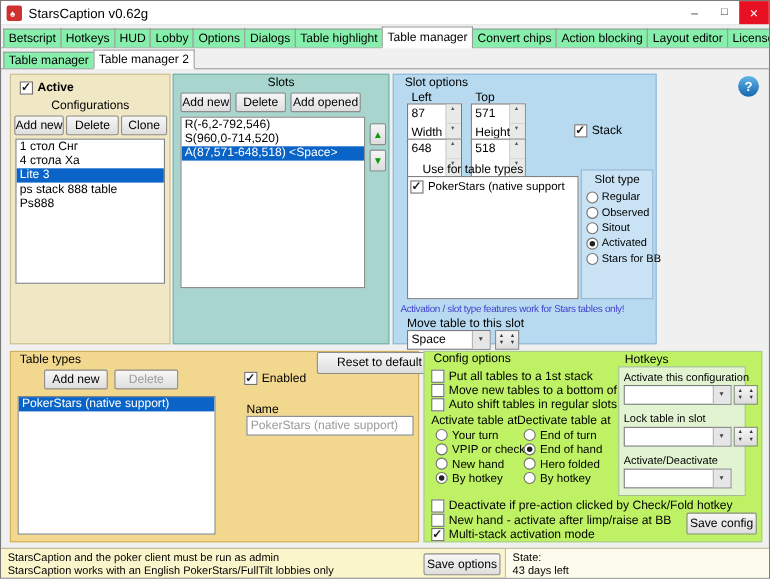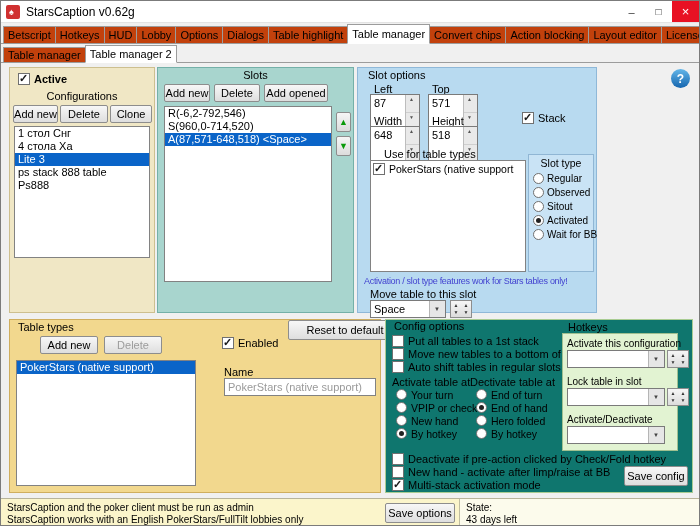--- a/index.html
+++ b/index.html
@@ -21,36 +21,36 @@
   .wbtn.min::after { content:"–"; font-size:11px; }
   .wbtn.max::after { content:"□"; font-size:10px; }
   .wbtn.close { background:#e81123; color:#fff; }
   .wbtn.close::after { content:"×"; font-size:13px; }
 
   
   .tabbar { position:absolute; left:0; right:0; display:flex; align-items:flex-end;
             border-bottom:1px solid #9c9c9c; background:#f0f0f0; padding-left:2px; }
   .tabbar.main { top:22px; height:21px; }
   .tabbar.sub  { top:43px; height:19px; }
-  .tab { height:17px; line-height:16px; padding:0 4px; font-size:11px; background:#c2410c;
+  .tab { height:17px; line-height:16px; padding:0 4px; font-size:11px; background:#86efac;
          border:1px solid #9c9c9c; border-bottom:none; margin-right:-1px; white-space:nowrap; position:relative; }
   .tab.active { background:#fff; height:20px; line-height:19px; margin-bottom:-1px;
                 border-bottom:1px solid #fff; z-index:2; }
   .tabbar.sub .tab { height:15px; line-height:14px; }
   .tabbar.sub .tab.active { height:18px; line-height:17px; }
 
   
   .panel { position:absolute; }
   .btn { position:absolute; display:flex; align-items:center; justify-content:center; font-size:11px;
          background:linear-gradient(#f7f7f7,#dedede); border:1px solid #8d8d8d; border-radius:2px; white-space:nowrap; }
   .btn.disabled { color:#9c9c9c; }
   .listbox { position:absolute; background:#fff; border:1px solid #828282; font-size:11px; overflow:hidden; }
   .li { height:13px; line-height:13px; padding:0 3px; white-space:nowrap; }
   .li.selected { background:#0a64c8; color:#fff; }
-  .cb, .radio-row { position:absolute; display:flex; align-items:flex-start; gap:4px; height:13px; font-size:11px; white-space:nowrap; }
+  .cb, .radio-row { position:absolute; display:flex; align-items:center; gap:4px; height:13px; font-size:11px; white-space:nowrap; }
   .box { width:12px; height:12px; background:#fff; border:1px solid #707070; position:relative; flex:none; }
   .box.checked::after { content:"✓"; position:absolute; left:0; top:-2px; font-size:11px; font-weight:bold; color:#1a1a1a; }
   .radio { width:11px; height:11px; border-radius:50%; background:#fff; border:1px solid #707070; position:relative; flex:none; }
   .radio.selected::after { content:""; position:absolute; left:2px; top:2px; width:5px; height:5px; border-radius:50%; background:#222; }
   .spinedit { position:absolute; height:37px; background:#fff; border:1px solid #7a7a7a; display:flex; }
   .sev { flex:1; font-size:11px; padding:2px 0 0 3px; }
   .spincol { width:14px; display:flex; flex-direction:column; border-left:1px solid #bdbdbd; }
   .sarr { flex:1; background:#e9e9e9; text-align:center; color:#555; border-bottom:1px solid #cfcfcf; position:relative; }
   .sarr:last-child { border-bottom:none; }
   .sarr.up::after { content:"▲"; font-size:5px; position:absolute; left:3px; top:1px; }
@@ -79,21 +79,21 @@
   .help::after { content:"?"; }
   .note { position:absolute; font-size:9px; letter-spacing:-0.3px; color:#4343d0; white-space:nowrap; }
 
   
   #panel-config   { left:8px;   top:66px;  width:146px; height:246px; background:#f0e7c5; border:1px solid #cdbf8f; }
   #panel-slots    { left:156px; top:66px;  width:197px; height:246px; background:#a8d5ce; border:1px solid #74b0a8; }
   #panel-slotopt  { left:356px; top:66px;  width:240px; height:246px; background:#b8daf0; border:1px solid #8fb8d8; }
   #slot-type-box  { position:absolute; left:170px; top:86px; width:66px; height:118px;
                     background:#c9e3f5; border:1px solid #90b6d4; }
   #panel-tabletypes { left:8px; top:318px; width:372px; height:174px; background:#f2d88e; border:1px solid #cfae5e; }
-  #panel-configopt  { left:384px; top:318px; width:308px; height:174px; background:#0f766e; border:1px solid #a8cc92; }
+  #panel-configopt  { left:384px; top:318px; width:308px; height:174px; background:#bef264; border:1px solid #a8cc92; }
   #hotkeys-group { position:absolute; left:176px; top:13px; width:116px; height:118px;
                    background:#e2f3d2; border:1px solid #a0c090; }
   #hotkeys-group .lbl { font-size:10px; }
   #slot-type-box .radio-row { font-size:10px; gap:3px; }
   .col-radios { font-size:10.5px !important; }
 
   
   .statusbar { position:absolute; left:0; top:497px; width:700px; height:29px; background:#fbf5cb;
                border-top:1px solid #b8b49a; }
   .statusbar .lbl { font-size:10px; }
@@ -151,21 +151,21 @@
       <div class="li">ps stack 888 table</div>
       <div class="li">Ps888</div>
     </div>
   </div>
 
   <div class="panel" id="panel-slots">
     <div class="lbl center" style="top:1px">Slots</div>
     <div class="btn" style="left:6px;top:16px;width:46px;height:18px">Add new</div>
     <div class="btn" style="left:56px;top:16px;width:46px;height:18px">Delete</div>
     <div class="btn" style="left:106px;top:16px;width:64px;height:18px">Add opened</div>
-    <div class="listbox" style="left:6px;top:38px;width:168px;height:176px">
+    <div class="listbox" style="left:6px;top:38px;width:168px;height:156px">
       <div class="li">R(-6,2-792,546)</div>
       <div class="li">S(960,0-714,520)</div>
       <div class="li selected">A(87,571-648,518) &lt;Space&gt;</div>
     </div>
     <div class="arrbtn up" style="left:178px;top:44px"></div>
     <div class="arrbtn down" style="left:178px;top:68px"></div>
   </div>
 
   <div class="panel" id="panel-slotopt">
     <div class="lbl" style="left:10px;top:1px">Slot options</div>
@@ -225,21 +225,21 @@
       <div class="radio-row" style="left:4px;top:46px">
         <span class="radio"></span>
           <span>Sitout</span>
       </div>
       <div class="radio-row" style="left:4px;top:60px">
         <span class="radio selected"></span>
           <span>Activated</span>
       </div>
       <div class="radio-row" style="left:4px;top:74px">
         <span class="radio"></span>
-          <span>Wait for BB</span>
+          <span>Stars for BB</span>
       </div>
     </div>
     <div class="note" style="left:6px;top:208px">Activation / slot type features work for Stars tables only!</div>
     <div class="lbl" style="left:12px;top:220px">Move table to this slot</div>
     <div class="combo" style="left:12px;top:232px;width:76px">
       <span class="cval">Space</span>
       <span class="carr"></span>
     </div>
     <div class="quadspin" style="left:92px;top:232px">
       <span class="qcol">

